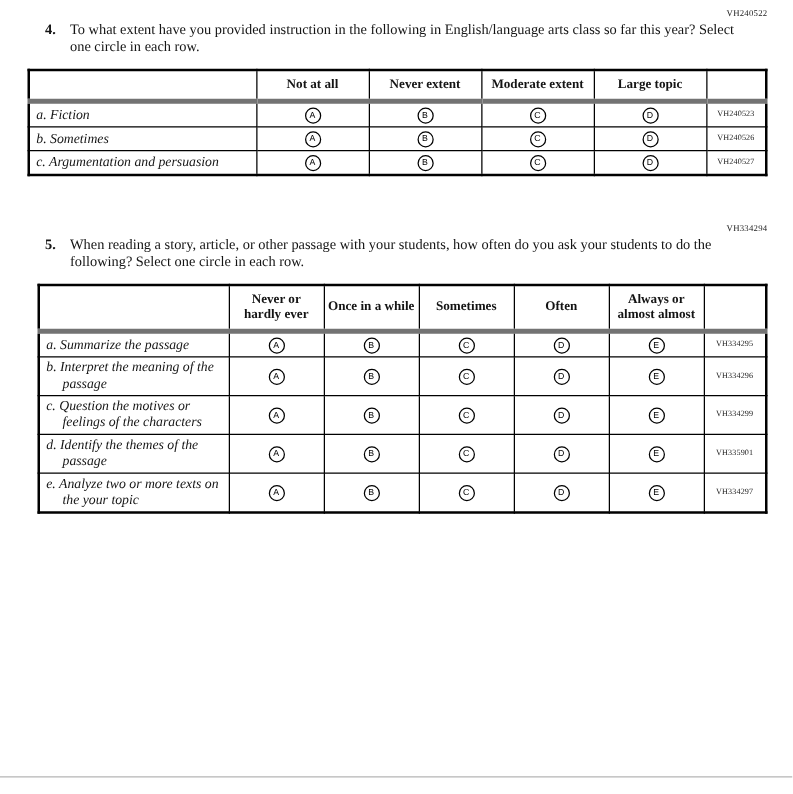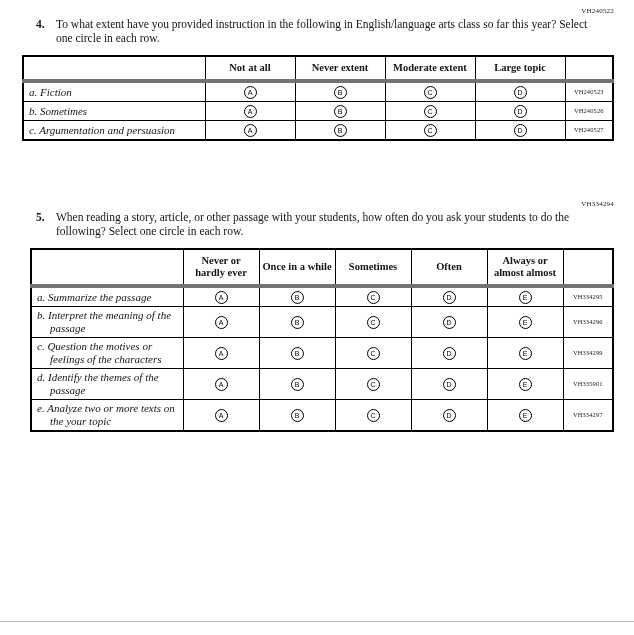--- a/index.html
+++ b/index.html
@@ -45,21 +45,21 @@
     padding:0 1px;color:#222;letter-spacing:.1px;
   }
   .circle{
     display:inline-block;width:11px;height:11px;
     border:1px solid #000;border-radius:50%;
     font-family:"Liberation Sans", sans-serif;
     font-size:7px;line-height:11px;text-align:center;color:#000;
     box-sizing:content-box;
   }
   .sec4{padding-top:7px;}
-  .sec5{padding-top:59px;}
+  .sec5{padding-top:38px;}
   .bottom-line{
     position:absolute;left:0;right:0;bottom:13px;
     border-top:1px solid #b5b5b5;height:0;
   }
 </style>
 </head>
 <body>
 
 <div class="page">
 

